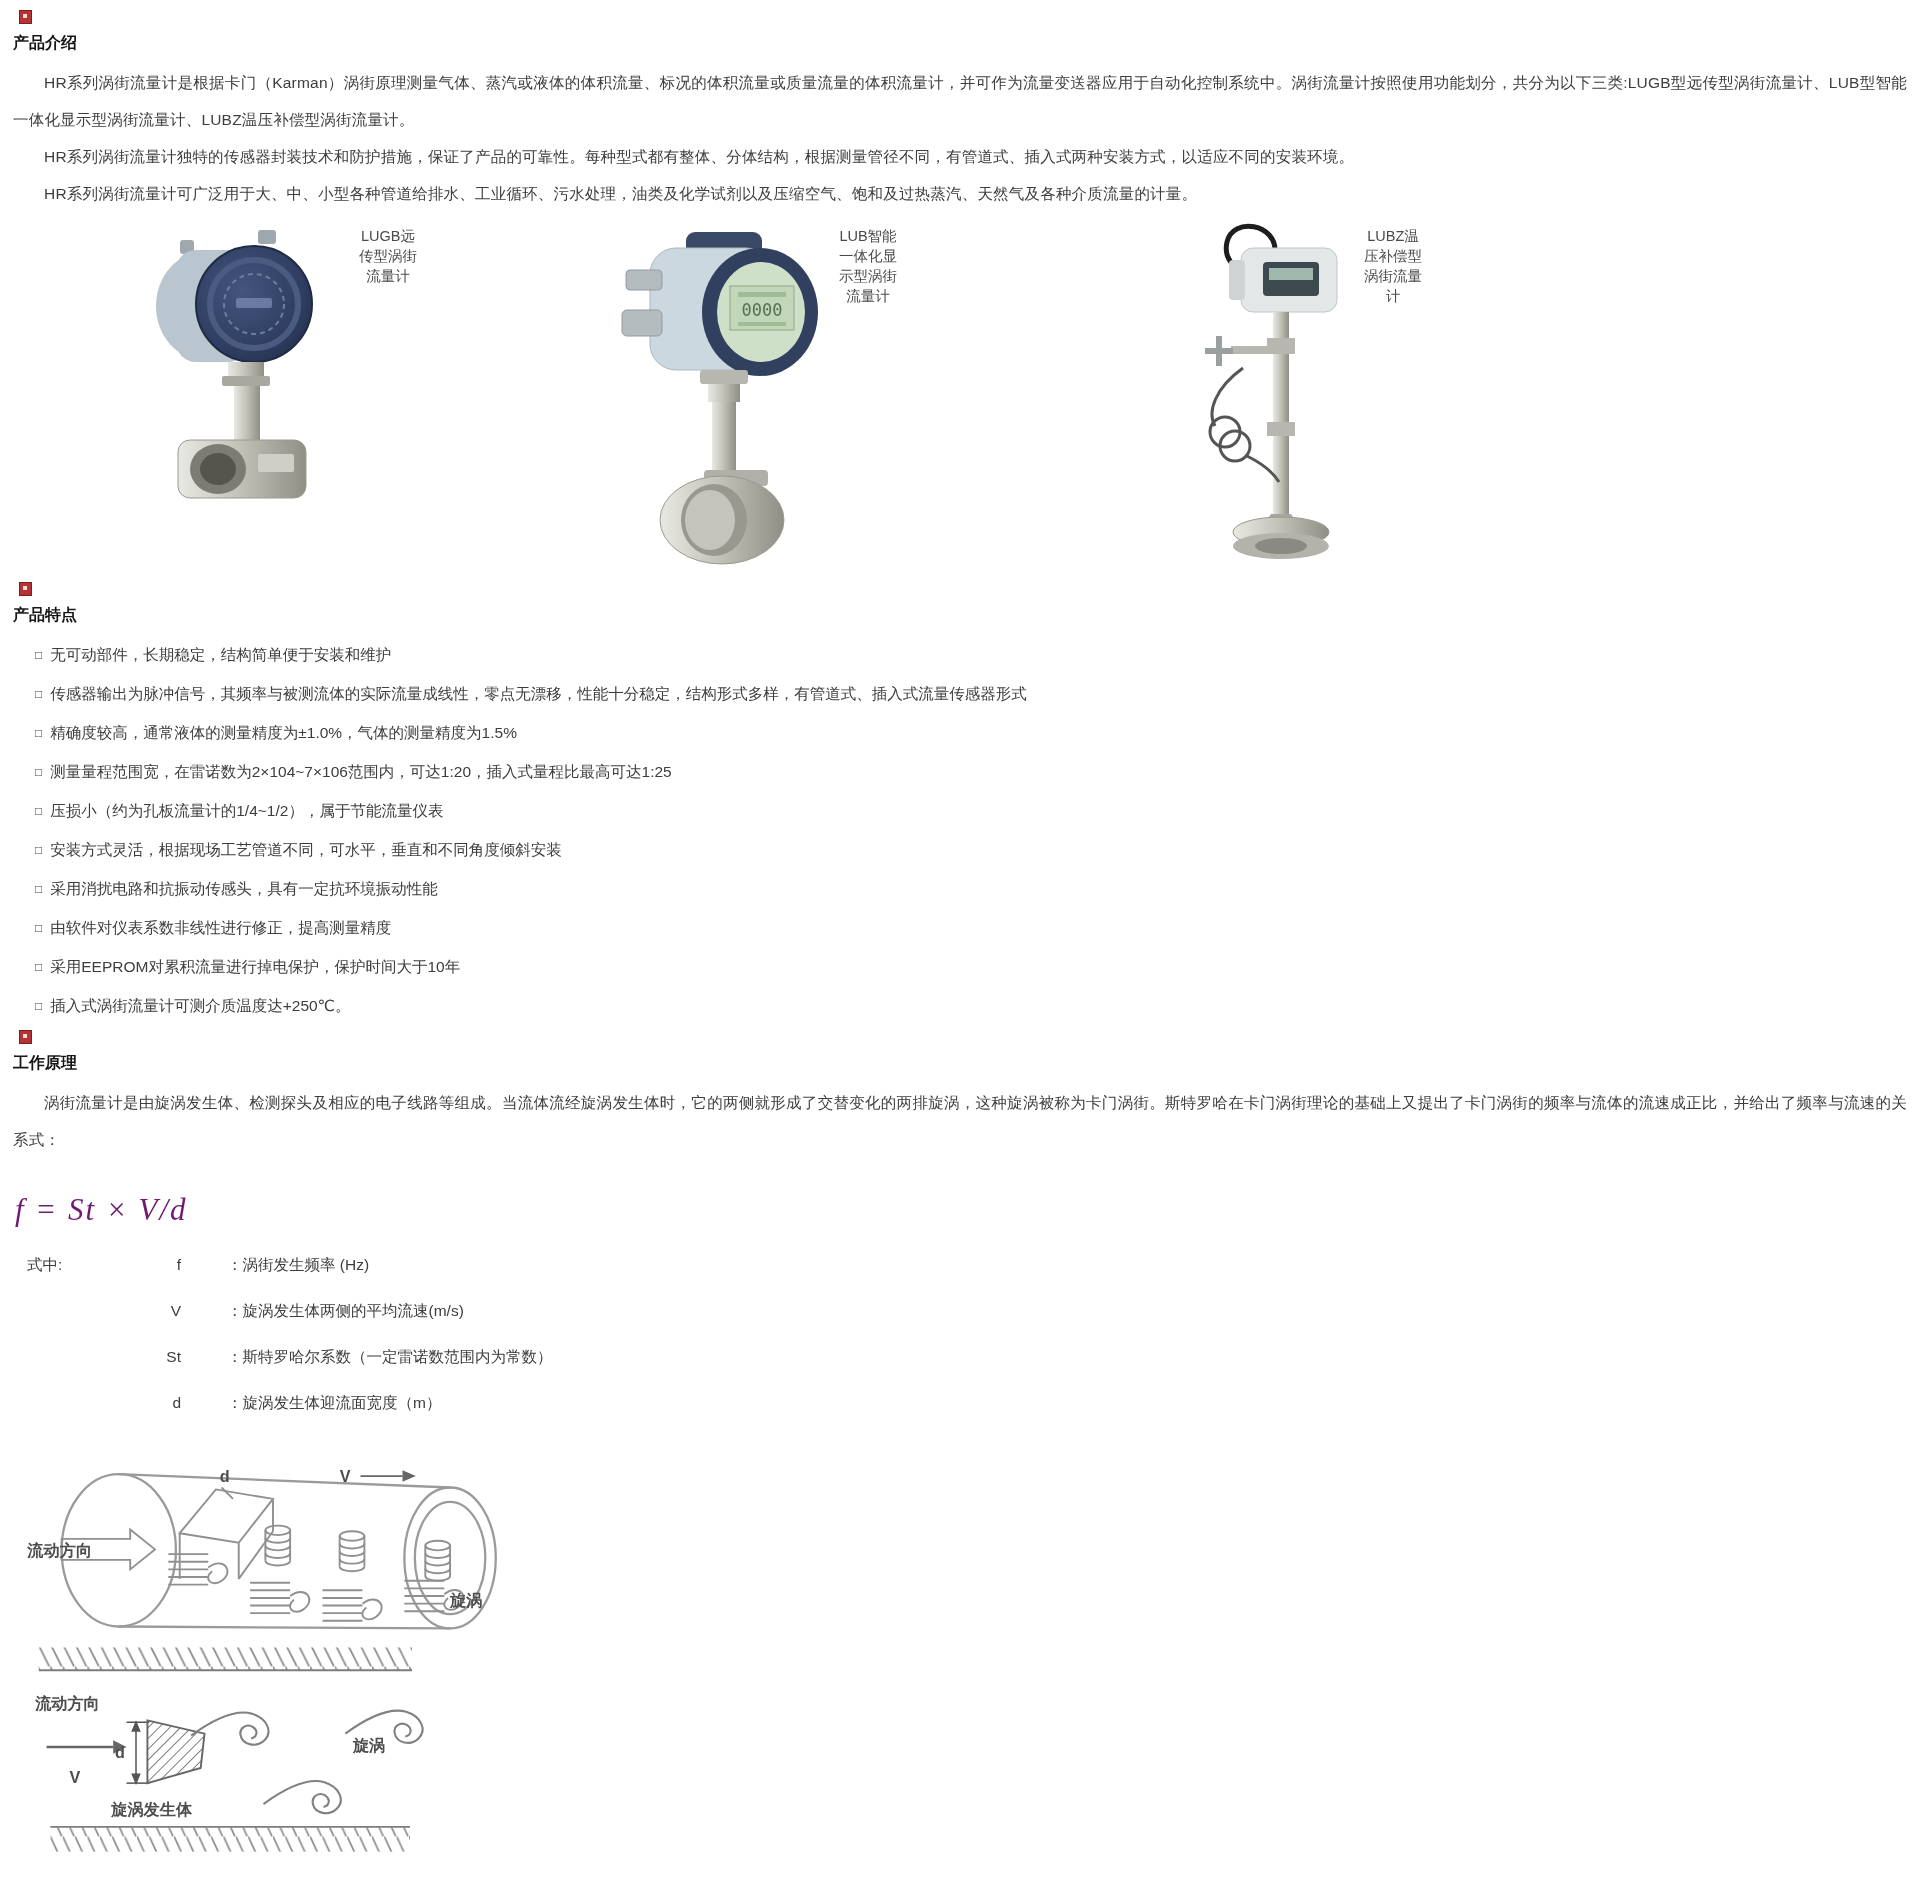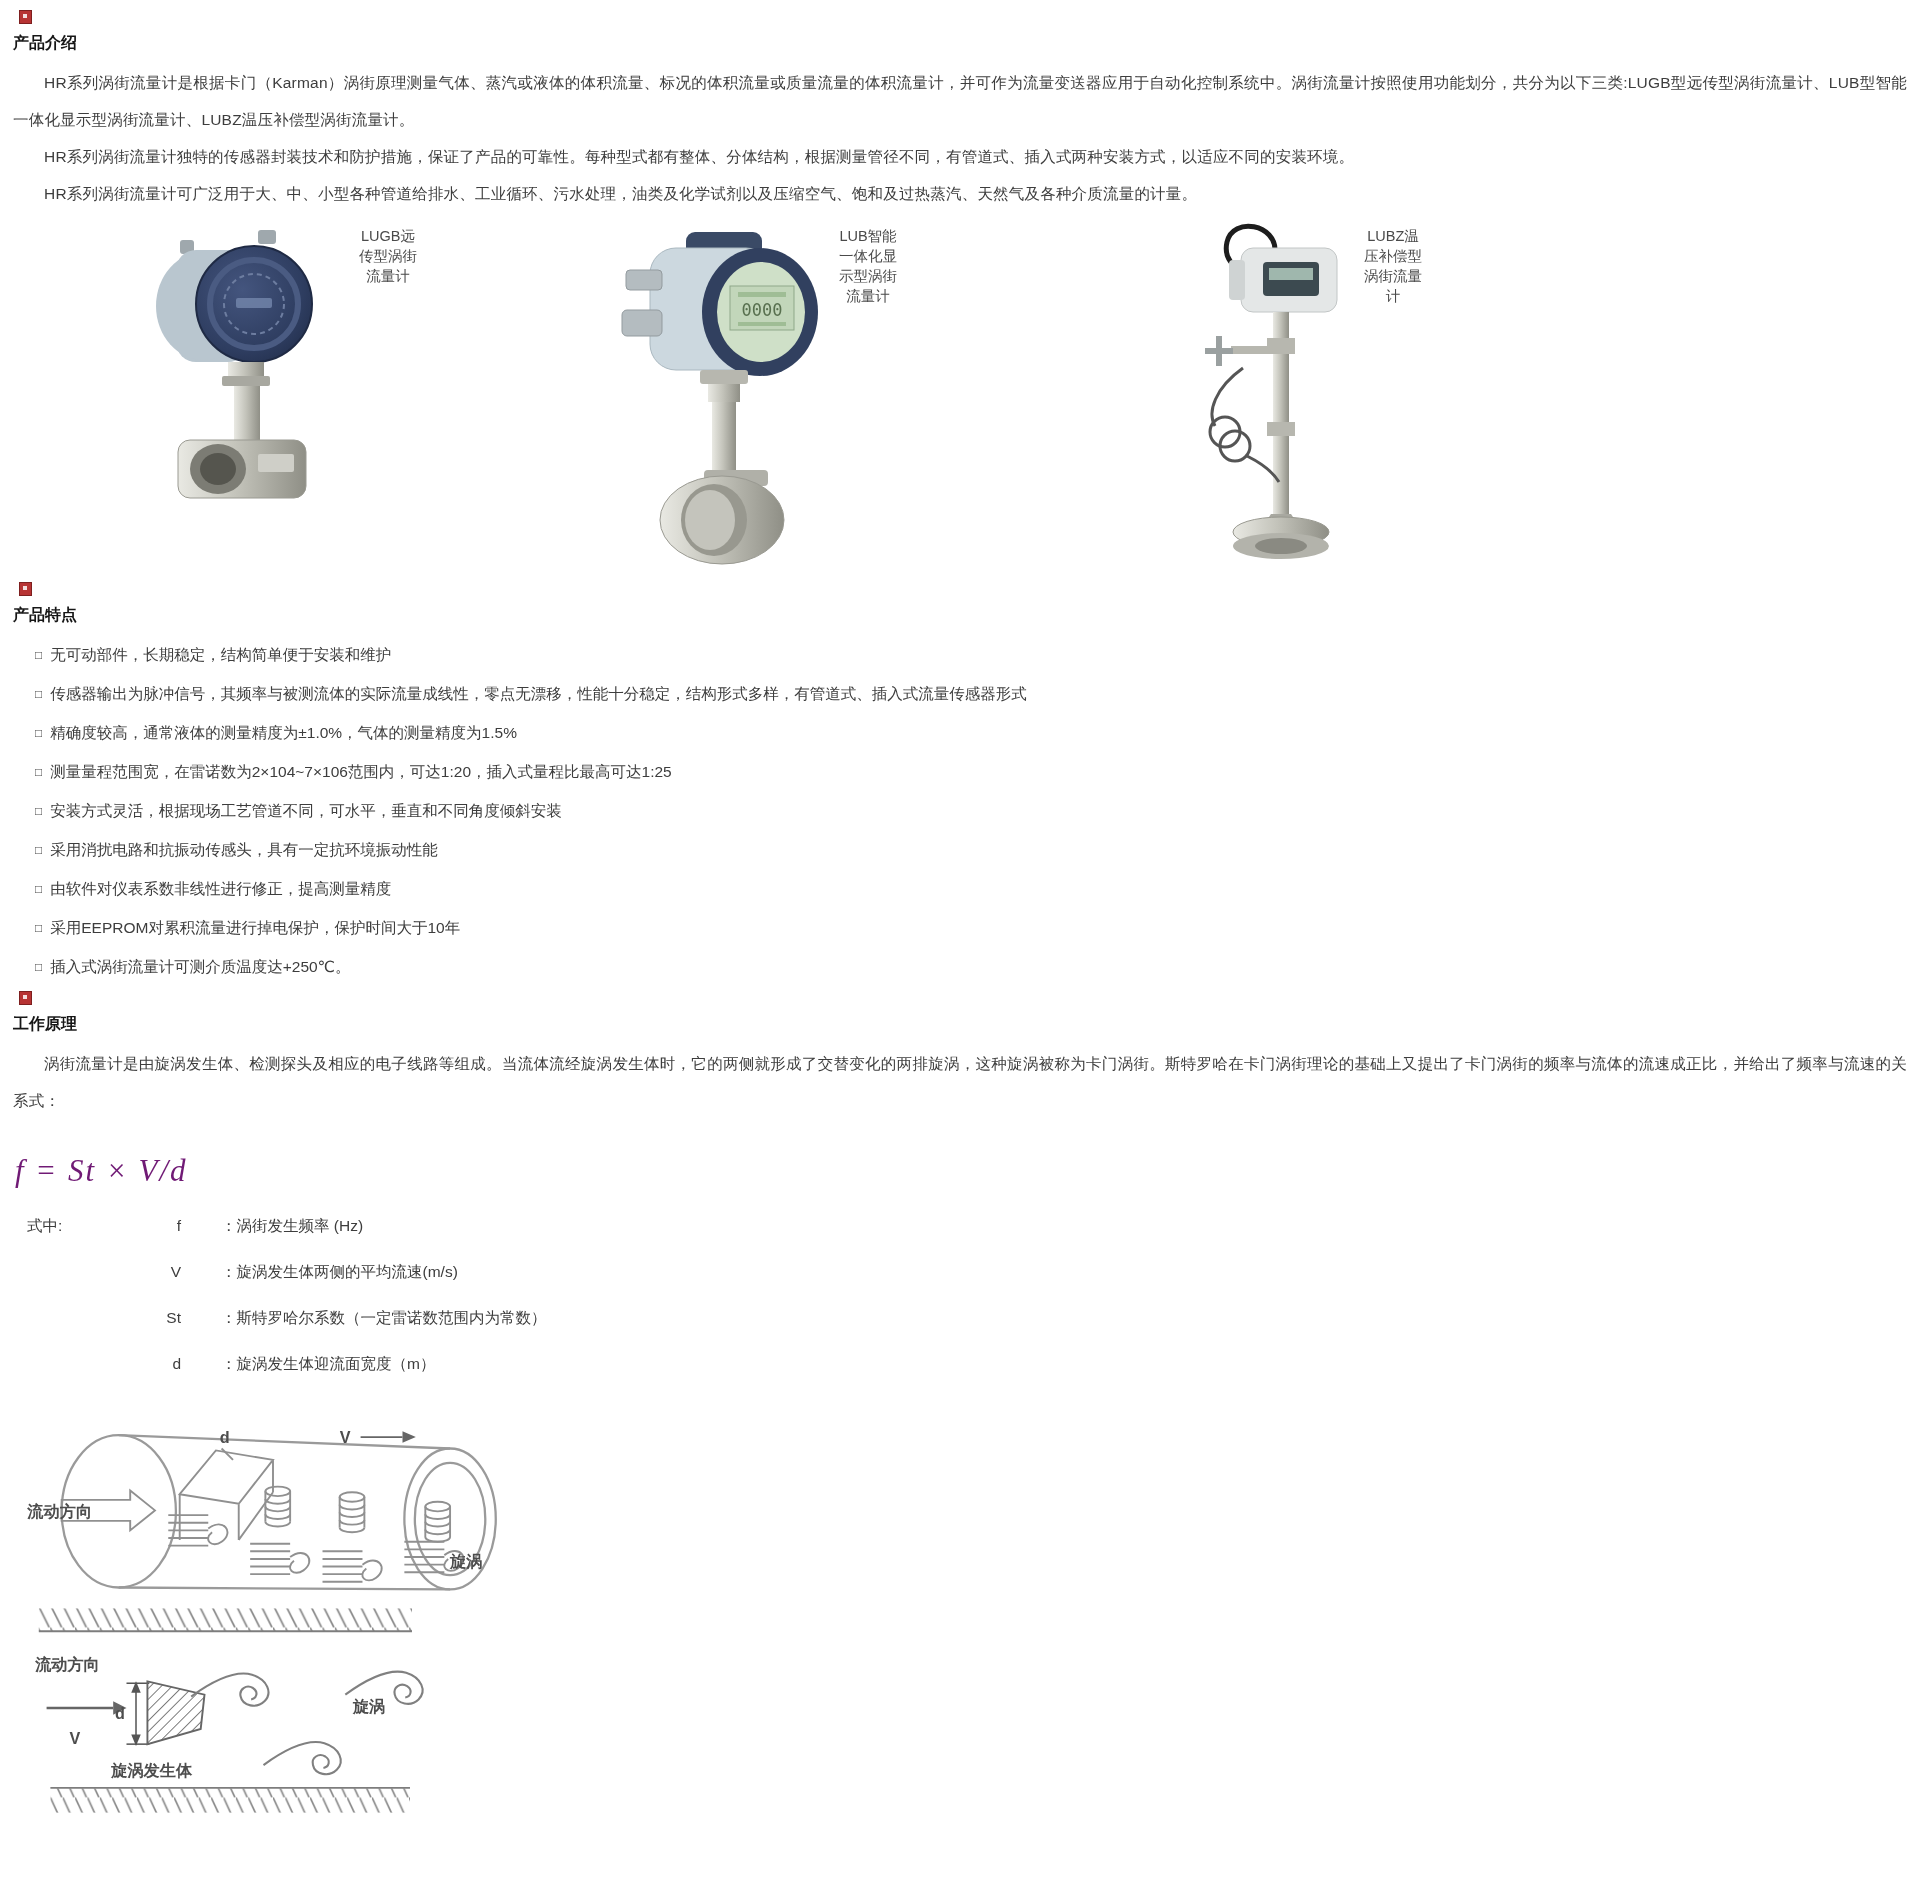--- a/index.html
+++ b/index.html
@@ -24,21 +24,21 @@
 
   .feat{font-size:15.5px;line-height:37px;white-space:nowrap;}
   .feat .sq{display:inline-block;font-size:12px;margin:0 8px 0 22px;color:#4a4a4a;transform:translateY(-1px);}
 
   .formula{font-family:"Liberation Serif","DejaVu Serif",serif;font-style:italic;font-size:31px;color:#701a75;margin:30px 0 2px 2px;letter-spacing:2px;line-height:44px;}
 
   .terms{margin-top:22px;font-size:15.5px;}
   .terms-row{display:flex;height:46px;align-items:flex-start;line-height:22px;gap:36px;}
   .terms-left{width:72px;margin-left:14px;}
   .terms-sym{width:46px;text-align:right;margin-right:2px;}
-  .terms-desc{margin-left:2px;}
+  .terms-desc{margin-left:8px;}
 
   .diag{display:block;}
   .dlabel{font-size:17px;fill:#4d4d4d;font-weight:600;}
   .sk{stroke:#9a9a9a;stroke-width:2.4;fill:none;}
   .sk2{stroke:#909090;stroke-width:2;fill:none;}
 </style>
 </head>
 <body>
 
 <div class="page">
@@ -157,20 +157,21 @@
 
   <div class="icon-row">
     <span class="redicon"></span>
   </div>
   <h2 class="sec">产品特点</h2>
 
   <div class="feat"><span class="sq">□</span><span>无可动部件，长期稳定，结构简单便于安装和维护</span></div>
   <div class="feat"><span class="sq">□</span><span>传感器输出为脉冲信号，其频率与被测流体的实际流量成线性，零点无漂移，性能十分稳定，结构形式多样，有管道式、插入式流量传感器形式</span></div>
   <div class="feat"><span class="sq">□</span><span>精确度较高，通常液体的测量精度为±1.0%，气体的测量精度为1.5%</span></div>
   <div class="feat"><span class="sq">□</span><span>测量量程范围宽，在雷诺数为2×104~7×106范围内，可达1:20，插入式量程比最高可达1:25</span></div>
+  <div class="feat"><span class="sq">□</span><span>压损小（约为孔板流量计的1/4~1/2），属于节能流量仪表</span></div>
   <div class="feat"><span class="sq">□</span><span>安装方式灵活，根据现场工艺管道不同，可水平，垂直和不同角度倾斜安装</span></div>
   <div class="feat"><span class="sq">□</span><span>采用消扰电路和抗振动传感头，具有一定抗环境振动性能</span></div>
   <div class="feat"><span class="sq">□</span><span>由软件对仪表系数非线性进行修正，提高测量精度</span></div>
   <div class="feat"><span class="sq">□</span><span>采用EEPROM对累积流量进行掉电保护，保护时间大于10年</span></div>
   <div class="feat"><span class="sq">□</span><span>插入式涡街流量计可测介质温度达+250℃。</span></div>
 
   <div class="icon-row">
     <span class="redicon"></span>
   </div>
   <h2 class="sec">工作原理</h2>

